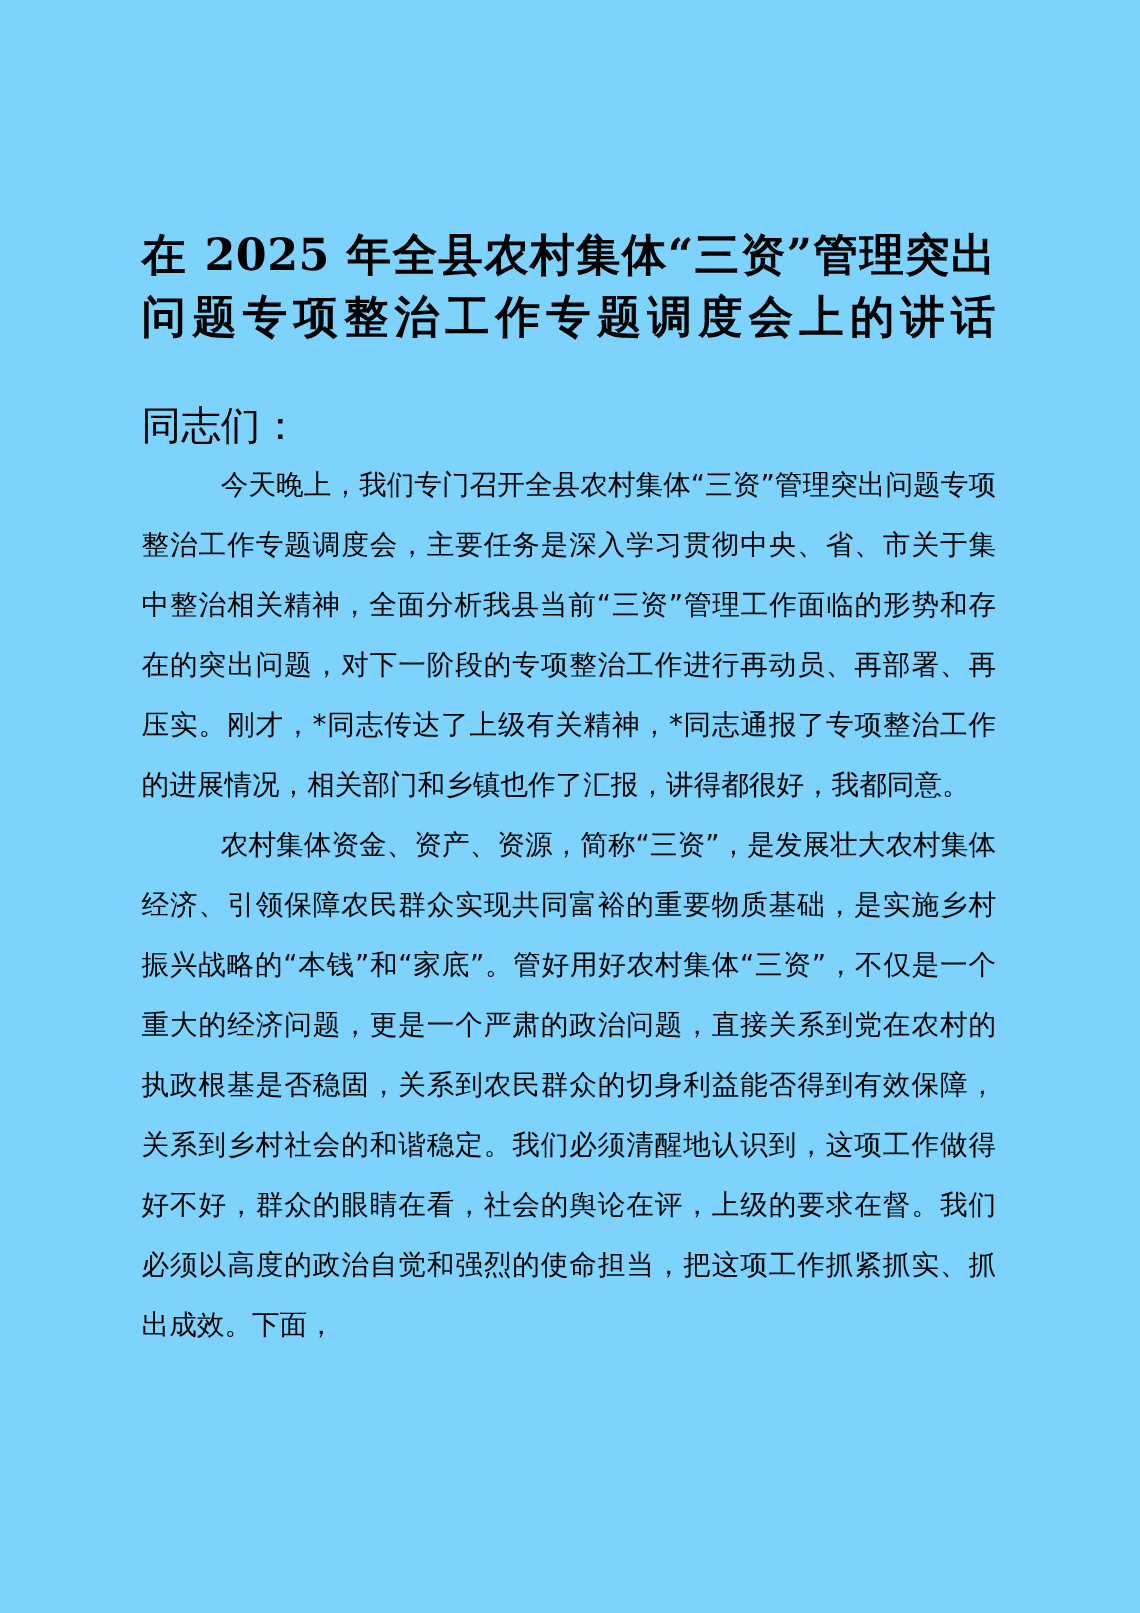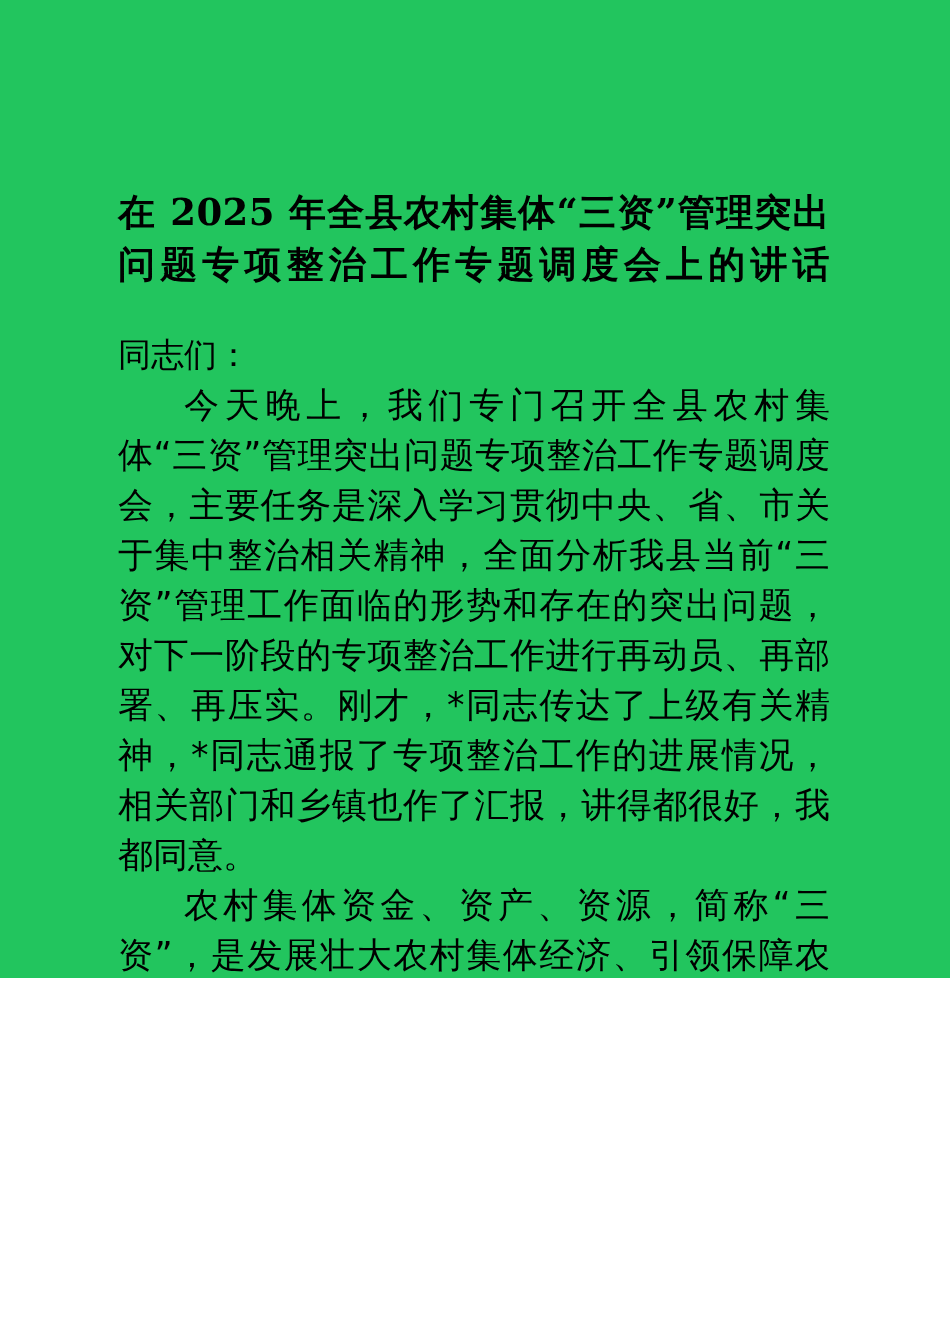--- a/index.html
+++ b/index.html
@@ -4,22 +4,22 @@
 <style>
   html, body {
     margin: 0;
     padding: 0;
     background: #ffffff;
   }
 
   .page {
     position: relative;
     width: 950px;
-    height: 978px;
-    background: #22c55e;
+    height: 1344px;
+    background: #7dd3fc;
     overflow: hidden;
     box-sizing: border-box;
   }
 
   .doc-body {
     position: absolute;
     left: 118px;
     top: 186px;
     width: 712px;
   }
@@ -41,21 +41,21 @@
     font-family: "DejaVu Sans", "Liberation Sans", sans-serif;
     font-size: 33px;
     line-height: 50px;
     color: #000000;
     margin: 15px 0 0 0;
     letter-spacing: 0px;
   }
 
   .para {
     font-family: "DejaVu Sans", "Liberation Sans", sans-serif;
-    font-size: 35px;
+    font-size: 23px;
     line-height: 50px;
     color: #000000;
     text-align: justify;
     text-indent: 66px;
     margin: 0;
     letter-spacing: 0px;
     word-break: break-all;
   }
 </style>
 </head>

